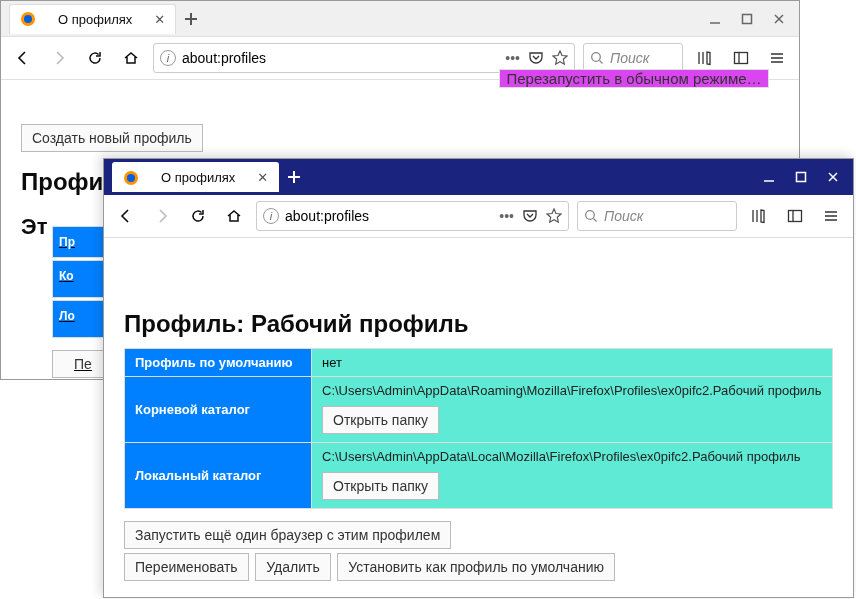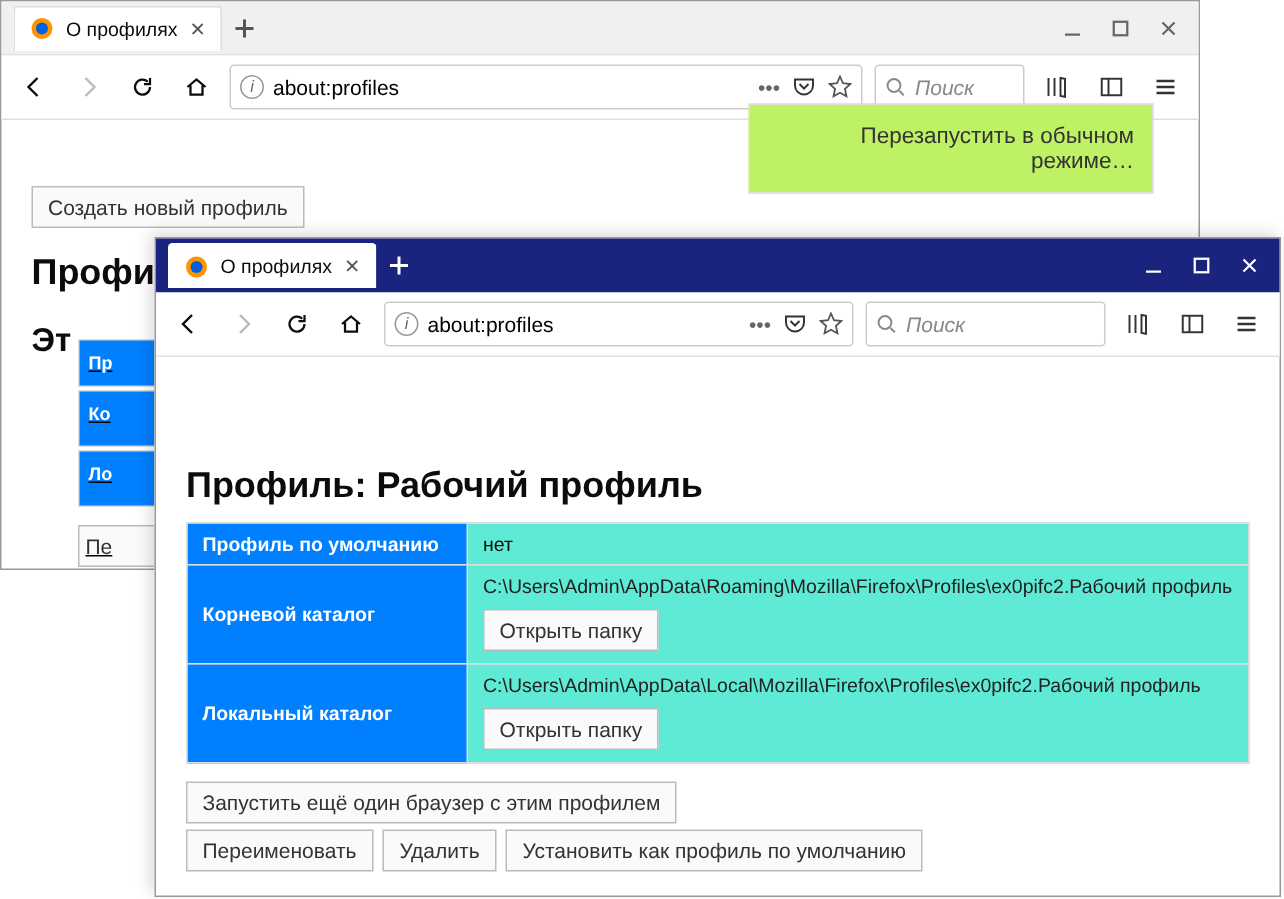--- a/index.html
+++ b/index.html
@@ -4,21 +4,21 @@
 <style>
 * { box-sizing: border-box; margin: 0; padding: 0; }
 body { font-family: "Segoe UI", Arial, sans-serif; font-size: 13px; background: #fff; width: 856px; height: 599px; position: relative; overflow: hidden; }
 
 .window { position: absolute; background: #fff; border: 1px solid #999; }
 .window-a { left: 0; top: 0; width: 800px; height: 380px; }
 .window-b { left: 103px; top: 158px; width: 751px; height: 440px; box-shadow: -3px -3px 10px rgba(0,0,0,.15); }
 
 .tabbar { height: 36px; background: #f0f0f0; display: flex; align-items: center; border-bottom: 1px solid #e0e0e0; }
 .window-b .tabbar { background: #1a237e; border-bottom: none; }
-.tab { display: flex; align-items: center; gap: 8px; height: 30px; padding: 0 10px; background: #fff; border: 1px solid #ddd; border-bottom: none; margin-left: 8px; border-radius: 3px 3px 0 0; }
+.tab { display: flex; align-items: center; gap: 22px; height: 30px; padding: 0 10px; background: #fff; border: 1px solid #ddd; border-bottom: none; margin-left: 8px; border-radius: 3px 3px 0 0; }
 .window-b .tab { background: #fff; border-color: #fff; }
 .favicon { width: 16px; height: 16px; }
 .tab-title { font-size: 13px; color: #0c0c0d; }
 .tab-close { color: #555; cursor: pointer; }
 .tab-new { margin-left: 8px; color: #555; cursor: pointer; display: inline-flex; }
 .window-b .tab-new { color: #fff; }
 .winctrls { margin-left: auto; display: flex; gap: 20px; padding: 0 14px; }
 .winctrls span { color: #666; cursor: pointer; display: inline-flex; }
 .window-b .winctrls span { color: #fff; }
 
@@ -29,33 +29,33 @@
 .urlbox, .searchbox { display: flex; align-items: center; border: 1px solid #ccc; border-radius: 3px; height: 30px; padding: 0 6px; gap: 6px; font-size: 14px; }
 .urlbox { flex: 1; }
 .searchbox { width: 160px; color: #888; font-style: italic; }
 .window-a .searchbox { width: 100px; }
 .urlinfo { width: 16px; height: 16px; border: 1px solid #999; border-radius: 50%; display: flex; align-items: center; justify-content: center; font-size: 11px; color: #666; font-style: italic; }
 .url-actions { display: flex; gap: 8px; color: #666; align-items: center; }
 .url-actions span { cursor: pointer; display: inline-flex; }
 
 .content { padding: 8px 20px; color: #0c0c0d; margin-top: 34px; }
 .btn { display: inline-block; border: 1px solid #bbb; background: #fafafa; padding: 5px 10px; font-size: 14px; color: #333; cursor: pointer; margin: 2px 3px 2px 0; }
-.restart-box { position: absolute; right: 30px; top: 68px; width: 270px; border: 1px solid #ddd; background: #bef264; padding: 12px; text-align: right; font-size: 15px; color: #333; }
+.restart-box { position: absolute; right: 30px; top: 68px; width: 270px; border: 1px solid #ddd; background: #d946ef; text-align: center; font-size: 15px; color: #333; }
 
 h2.profile-h { font-size: 24px; font-weight: 700; margin: 14px 0 10px; }
 .cut-h2 { font-size: 22px; font-weight: 700; margin: 18px 0 8px; }
 
 .profile-table { border-collapse: collapse; width: 100%; margin-bottom: 10px; font-size: 13px; }
 .profile-table td { border: 1px solid #ddd; padding: 6px 10px; vertical-align: middle; background: #5eead4; }
 .profile-table td.key { background: #0080ff; color: #fff; font-weight: 700; width: 187px; font-size: 13px; }
 .pathline { font-size: 13px; color: #222; margin-bottom: 6px; }
 
 .left-stubs { position: absolute; left: 52px; top: 226px; text-decoration: underline; }
 .stubcell { background: #0080ff; color: #fff; font-weight: 700; font-size: 12px; padding: 8px 6px; margin-bottom: 2px; width: 52px; overflow: hidden; border: 1px solid #ddd; }
-.stub-btn { border: 1px solid #bbb; background: #fafafa; padding: 5px 4px; font-size: 14px; color: #333; width: 52px; overflow: hidden; white-space: nowrap; }
+.stub-btn { border: 1px solid #bbb; background: #fafafa; padding: 5px 21px; font-size: 14px; color: #333; width: 52px; overflow: hidden; white-space: nowrap; }
 
 .icon { display: inline-flex; }
 svg { display: block; }
 </style>
 </head>
 <body>
 
 <div class="window window-a">
   <div class="tabbar">
     <div class="tab">

